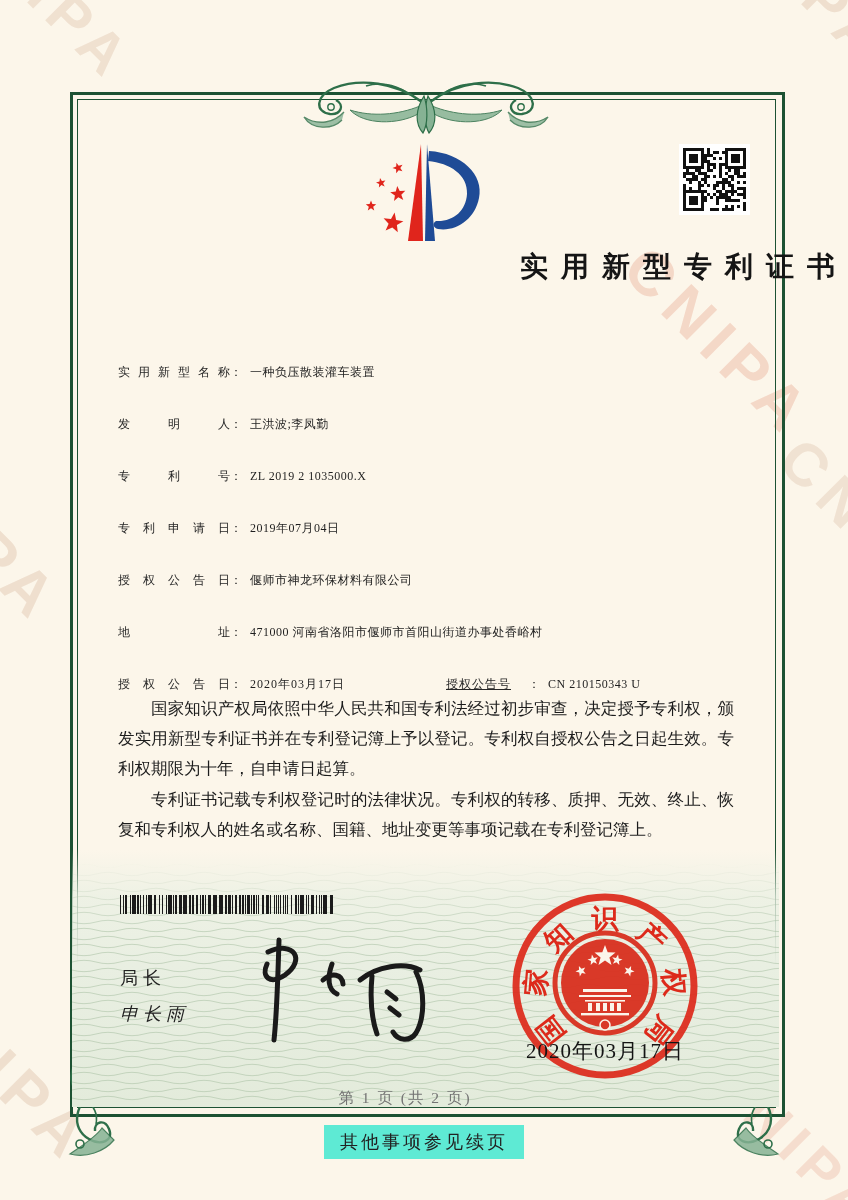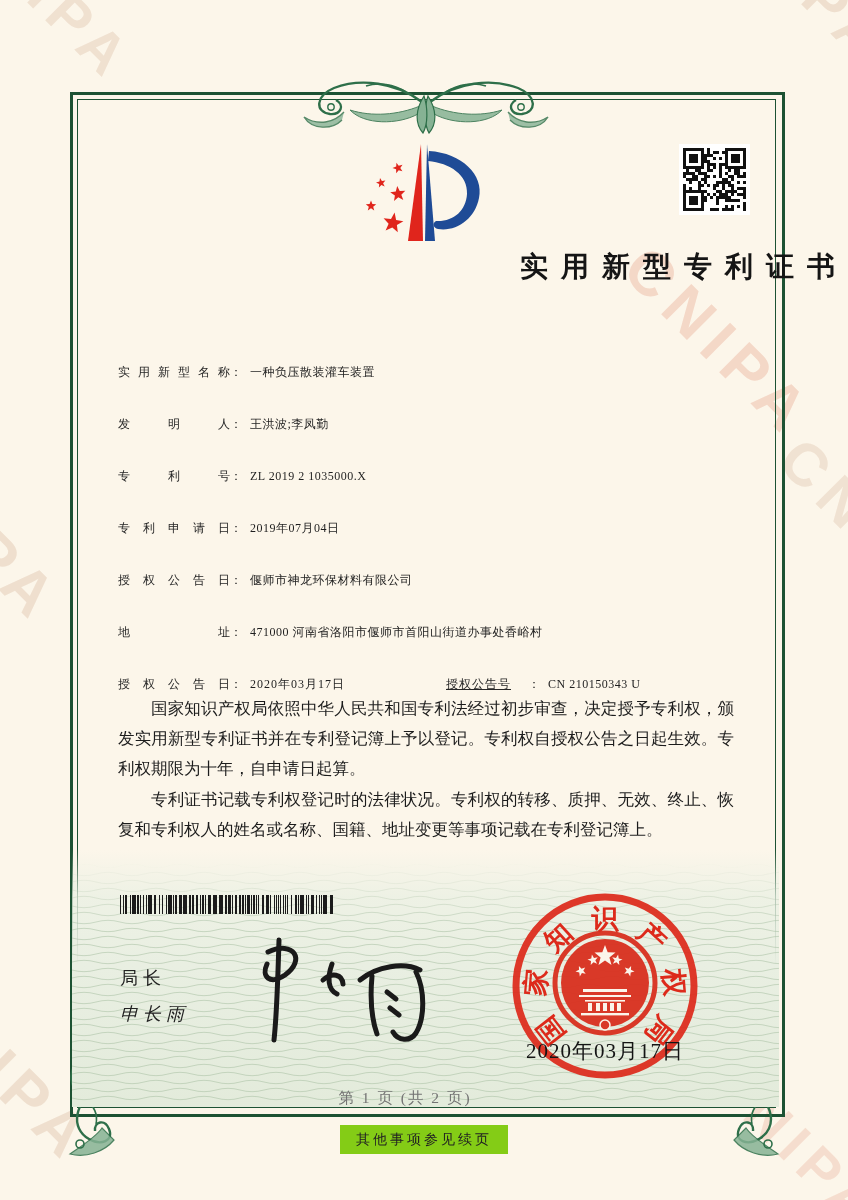--- a/index.html
+++ b/index.html
@@ -36,21 +36,21 @@
     position:absolute;left:72px;top:850px;width:707px;height:257px;
     background:linear-gradient(to bottom, rgba(233,240,227,0) 0%, rgba(233,240,227,.75) 18%, #e9efe2 45%, #e3ebdb 100%);
   }
   .barcode{position:absolute;left:120px;top:895px;}
   .signer-title{position:absolute;left:120px;top:966px;font-size:18px;letter-spacing:5px;color:#222;}
   .signer-name{position:absolute;left:120px;top:1002px;font-size:18px;letter-spacing:5px;color:#222;font-style:italic;}
   .signature{position:absolute;left:222px;top:928px;}
   .seal{position:absolute;left:505px;top:886px;}
   .page-num{position:absolute;left:103px;top:1088px;width:604px;text-align:center;font-size:15.5px;letter-spacing:2px;color:#737373;}
   .cont-note{position:absolute;left:0;top:1130px;width:100%;text-align:center;}
-  .cont-note span{background:#84cc16;padding:7px 16px;font-size:14px;letter-spacing:3px;color:#222;}
+  .cont-note span{background:#5eead4;padding:7px 16px;font-size:18px;letter-spacing:3px;color:#222;}
   .ornament-top{position:absolute;left:296px;top:62px;}
   .corner-bl{position:absolute;left:56px;top:1040px;}
   .corner-br{position:absolute;left:712px;top:1040px;}
 </style>
 </head>
 <body>
 
 <div class="page">
 
   <div id="wmLayer">

